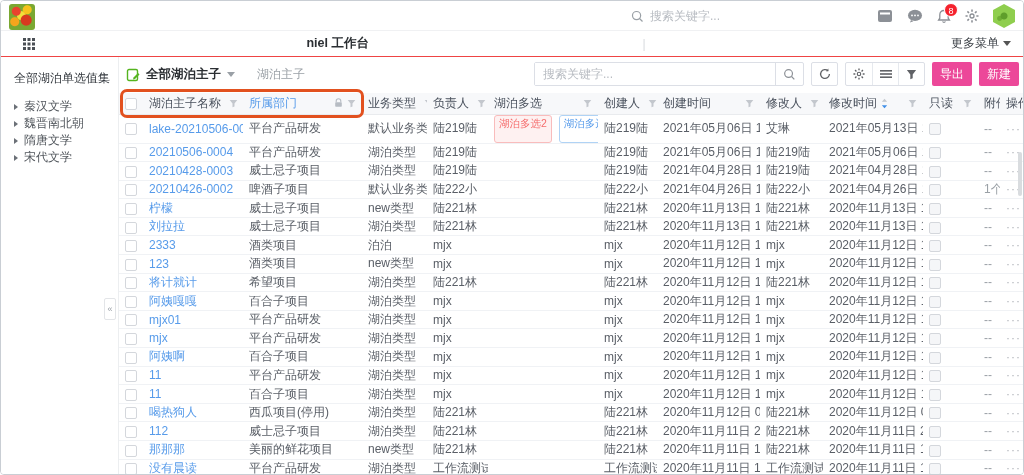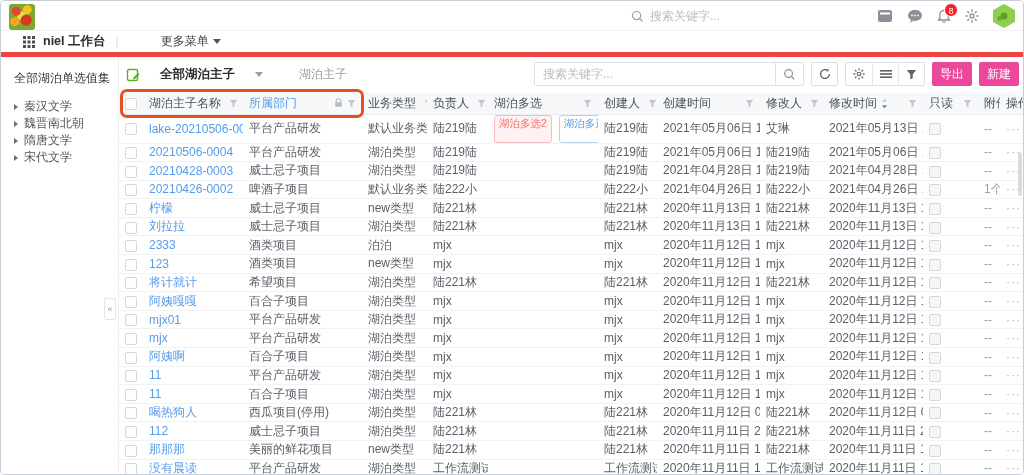--- a/index.html
+++ b/index.html
@@ -22,41 +22,41 @@
   .topsearch input::placeholder { color:#b8bcc2; }
   .topicons { position:absolute; right:8px; top:3px; height:24px; display:flex; align-items:center; gap:14px; }
   .bellwrap { position:relative; }
   .badge { position:absolute; top:-6px; left:7px; min-width:14px; height:14px; padding:0 3px; background:#f5222d; color:#fff;
     font-size:9px; line-height:14px; text-align:center; border-radius:8px; border:1px solid #fff; }
   .avatar { width:22px; height:24px; background:#8fce4e; clip-path:polygon(50% 0,100% 25%,100% 75%,50% 100%,0 75%,0 25%);
     background-image:radial-gradient(circle at 50% 50%, #5f9e2b 0 3px, rgba(0,0,0,0) 4px),
                      radial-gradient(circle at 30% 60%, #6fae35 0 2px, rgba(0,0,0,0) 3px); }
 
   
-  .navbar { height:26px; display:flex; align-items:center; padding:0 12px; background:#fff; border-bottom:5px solid #ef4444;
-    font-size:12px; color:#3a3f45; }
+  .navbar { height:26px; display:flex; align-items:center; padding:0 12px; background:#fff; border-bottom:1px solid #ef4444;
+    font-size:12px; color:#3a3f45;justify-content:space-between; }
   .ws { font-weight:bold; font-size:12.5px; color:#2b2f33; margin:0 10px 0 8px; white-space:nowrap; }
   .sep { color:#d8dbdf; margin-right:16px; }
   .navitems { display:flex; gap:26px; }
   .nav-item { cursor:pointer; white-space:nowrap; }
   .more { margin-left:26px; display:flex; align-items:center; gap:4px; cursor:pointer; white-space:nowrap; }
   .chev { width:0; height:0; border:4px solid rgba(0,0,0,0); border-top:5px solid #555; margin-top:4px; }
 
   
   .bodyrow { display:flex; height:418px; background:#fff; }
   aside { width:118px; border-right:1px solid #eceef0; padding:13px 0 0 13px; flex:none; }
   .side-title { font-size:12px; color:#32373d; margin-bottom:11px; }
   .side-item { display:flex; align-items:center; gap:6px; font-size:12px; color:#51565c; height:17px; cursor:pointer; }
   .tri { width:0; height:0; border-left:4px solid #6b7077; border-top:3px solid rgba(0,0,0,0); border-bottom:3px solid rgba(0,0,0,0); }
   .collapse { position:absolute; left:103px; top:297px; width:12px; height:22px; background:#fff; border:1px solid #e3e5e8;
     border-radius:2px; font-size:9px; color:#9aa0a6; display:flex; align-items:center; justify-content:center; z-index:6; cursor:pointer; }
 
   main { flex:1; position:relative; overflow:hidden; }
   .toolbar { height:36px; position:relative; }
-  .view-group { position:absolute; left:7px; top:9px; display:flex; align-items:center; gap:20px; }
+  .view-group { position:absolute; left:7px; top:9px; display:flex; align-items:center; gap:6px; }
   .view-label { font-size:12.5px; font-weight:bold; color:#2b2f33; }
   .vchev { width:0; height:0; border:4px solid rgba(0,0,0,0); border-top:5px solid #9aa0a6; margin-top:4px; }
   .subtitle { font-size:12px; color:#9aa0a6; margin-left:16px; }
   .tb-right { position:absolute; right:4px; top:5px; display:flex; align-items:center; gap:7px; }
   .search-box { display:flex; width:270px; height:24px; border:1px solid #dcdfe6; border-radius:2px; background:#fff; }
   .search-box input { flex:1; border:none; outline:none; padding:0 8px; font-size:12px; color:#666; }
   .search-box input::placeholder { color:#b8bcc2; }
   .search-btn { width:28px; border-left:1px solid #dcdfe6; display:flex; align-items:center; justify-content:center; cursor:pointer; }
   .icon-btn { height:24px; width:27px; border:1px solid #dcdfe6; border-radius:2px; display:flex; align-items:center; justify-content:center; cursor:pointer; background:#fff; }
   .btn-group { display:flex; height:24px; border:1px solid #dcdfe6; border-radius:2px; background:#fff; }

